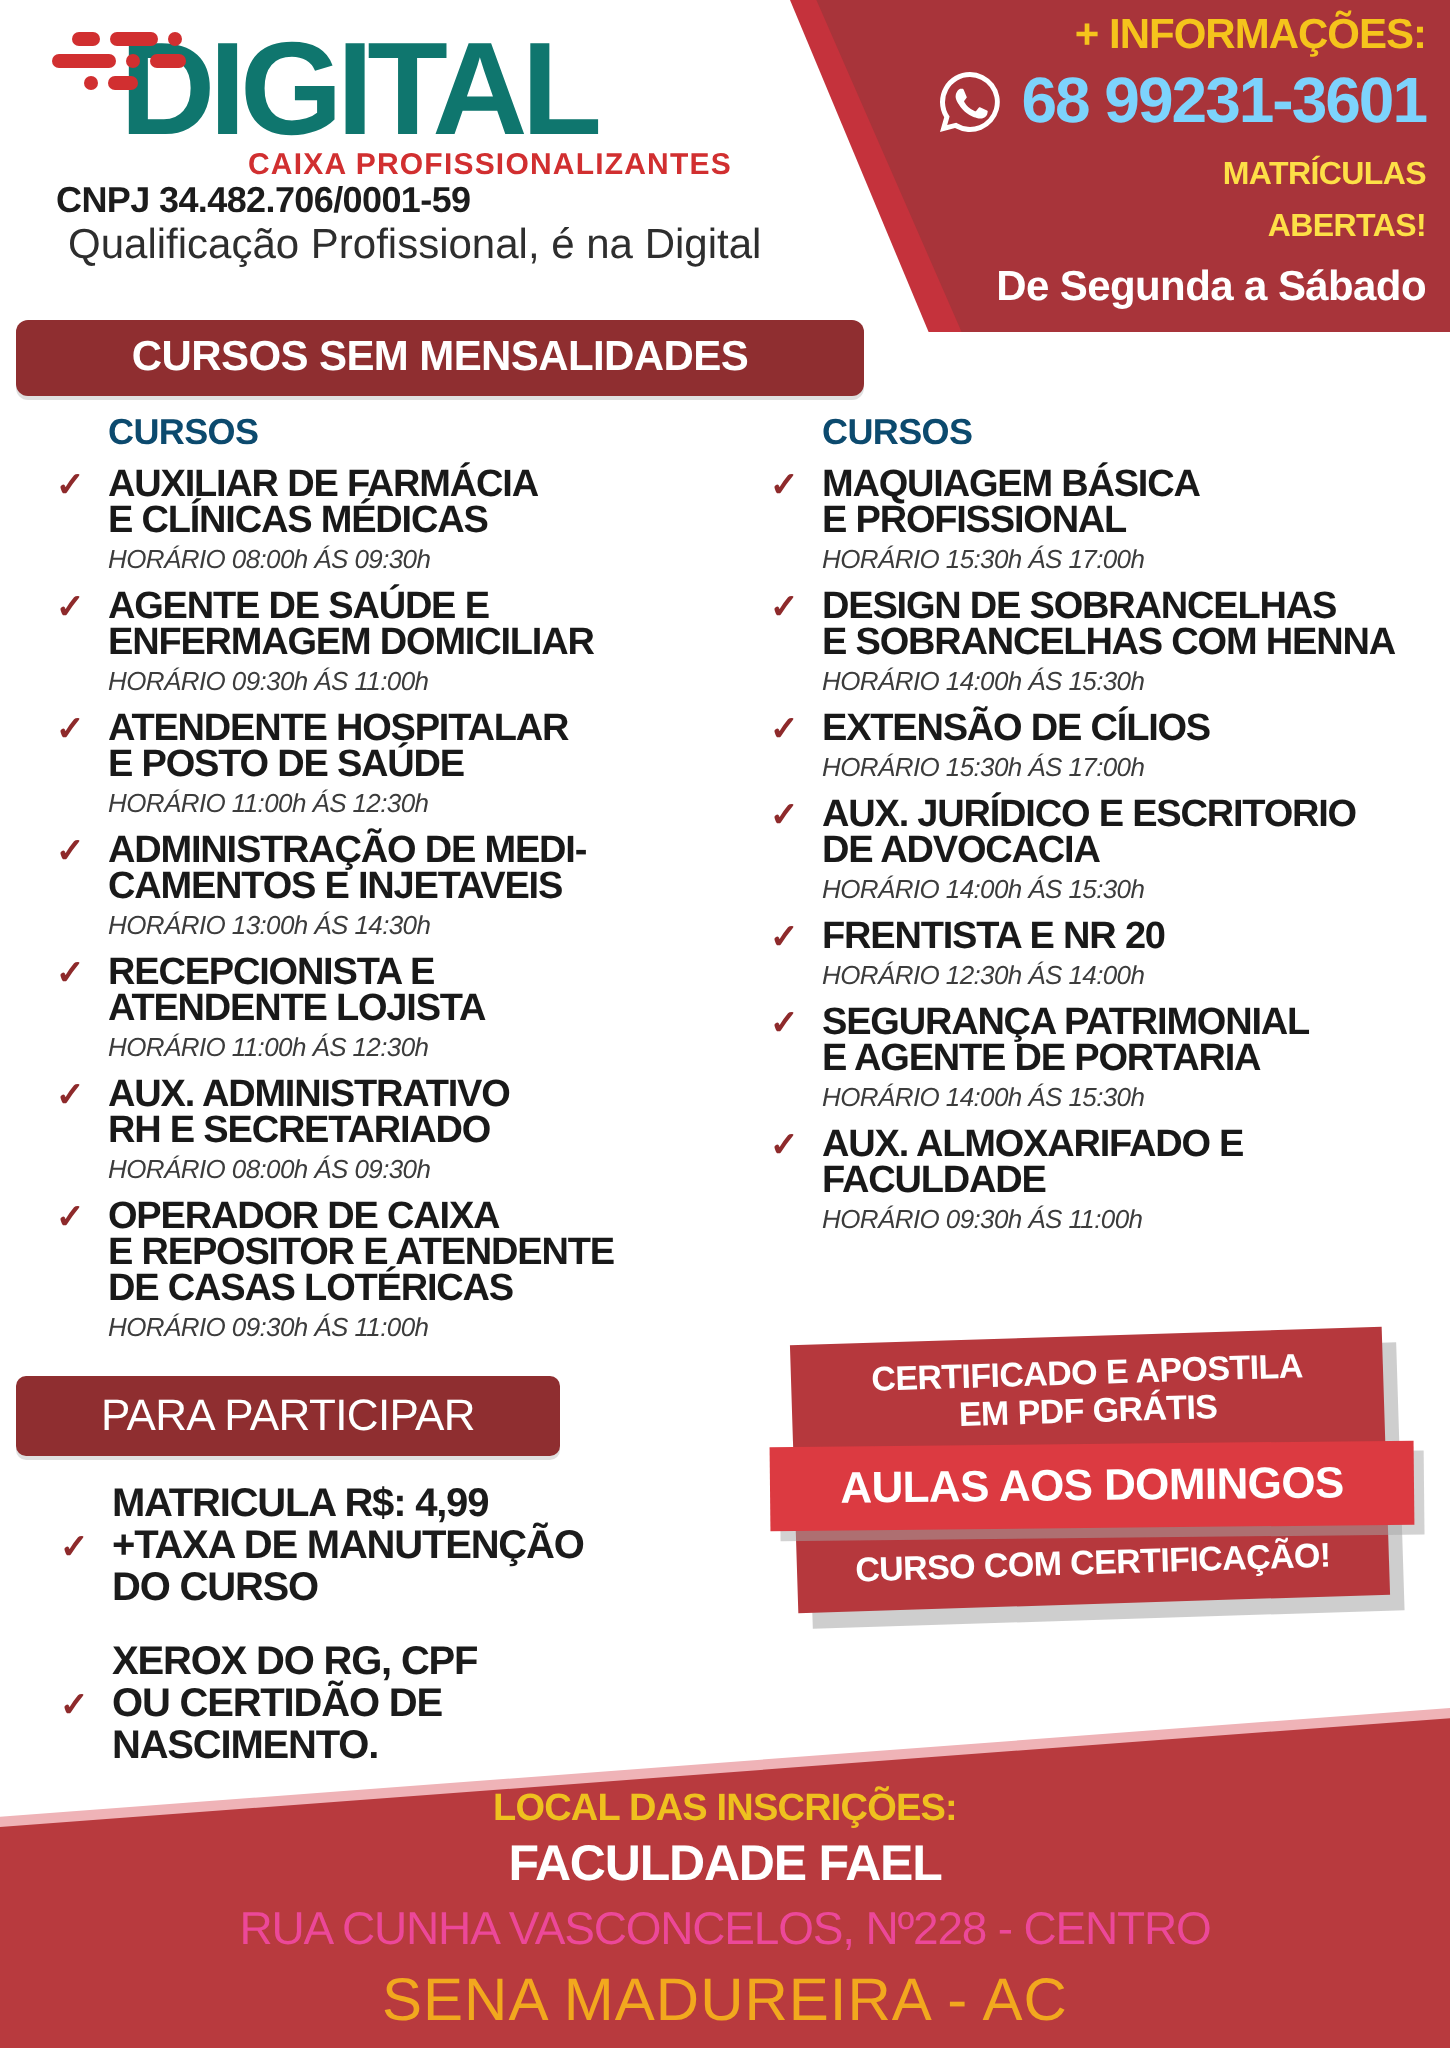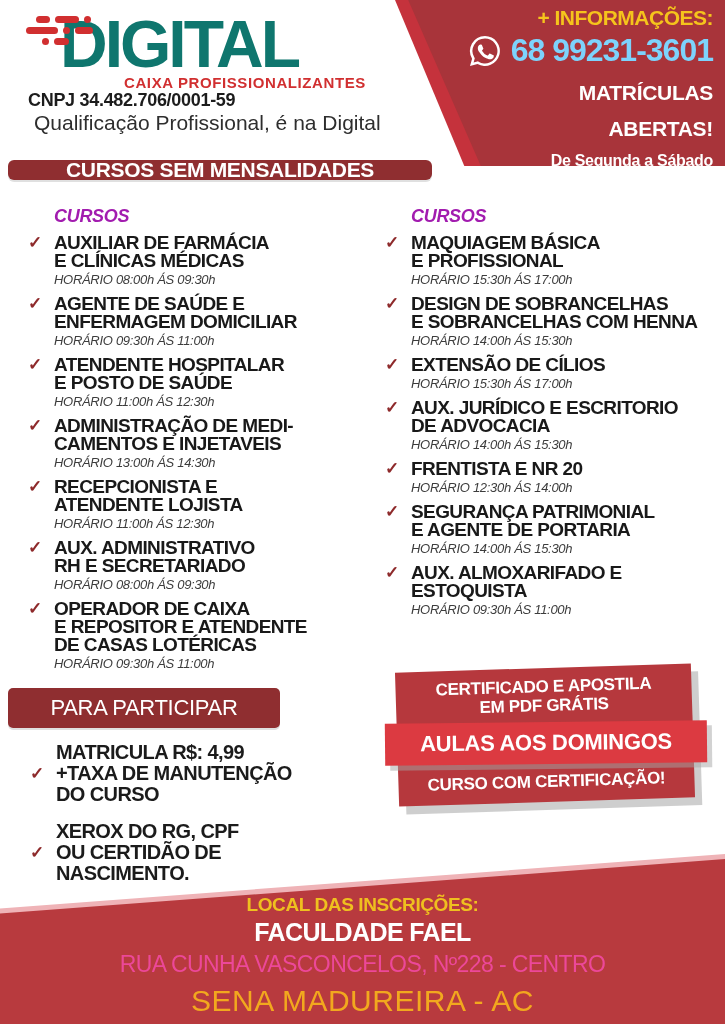--- a/index.html
+++ b/index.html
@@ -21,34 +21,34 @@
   
   .info-banner { position:absolute; top:0; right:0; width:330px; height:166px; }
   .info-stripe { position:absolute; inset:0; background:#c5323c;
                  clip-path:polygon(0% 0%, 100% 0%, 100% 100%, 21% 100%); }
   .info-main { position:absolute; inset:0; background:#a8343a;
                clip-path:polygon(4% 0%, 100% 0%, 100% 100%, 26% 100%);
                text-align:right; padding:6px 12px 0 0; }
   .info-label { font-size:21px; font-weight:bold; color:#f5c41c; letter-spacing:-0.5px; }
   .phone-row { display:flex; justify-content:flex-end; align-items:center; gap:8px; margin-top:2px; }
   .phone-number { font-size:32px; font-weight:bold; color:#7dd3fc; letter-spacing:-1px; }
-  .enroll { font-size:21px; font-weight:bold; color:#ffffff; line-height:36px; margin-top:6px; letter-spacing:-0.3px; }
-  .schedule { font-size:16px; font-weight:bold; color:#ffffff; margin-top:5px; letter-spacing:-0.3px; }
-
-  
-  .main-banner { position:absolute; top:160px; left:8px; width:424px; height:20px;
+  .enroll { font-size:16px; font-weight:bold; color:#fde047; line-height:26px; margin-top:6px; letter-spacing:-0.3px; }
+  .schedule { font-size:21px; font-weight:bold; color:#ffffff; margin-top:5px; letter-spacing:-0.3px; }
+
+  
+  .main-banner { position:absolute; top:160px; left:8px; width:424px; height:38px;
                  background:#8f2e30; border-radius:6px; display:flex; align-items:center; justify-content:center;
                  box-shadow:0 2px 0 rgba(0,0,0,0.12); }
   .main-banner-title { color:#ffffff; font-size:21px; font-weight:bold; letter-spacing:-0.3px; }
 
   
   .col { position:absolute; top:206px; }
   .col-left { left:28px; width:348px; }
   .col-right { left:385px; width:336px; }
-  .col-header { font-size:18px; font-weight:bold; color:#a21caf; margin:0 0 7px 26px; letter-spacing:-0.3px;font-style:italic; }
+  .col-header { font-size:18px; font-weight:bold; color:#0c4a6e; margin:0 0 7px 26px; letter-spacing:-0.3px; }
   .course-item { display:flex; margin-bottom:8px; }
   .check { width:26px; flex:none; color:#8e2a2b; font-size:17px; font-weight:bold; line-height:18px; }
   .course-body { flex:1; }
   .course-title { font-size:19px; font-weight:bold; color:#191919; line-height:18px;
                   letter-spacing:-0.6px; white-space:pre-line; }
   .course-schedule { font-size:13px; font-style:italic; color:#3c3c3c; margin-top:2px; letter-spacing:-0.3px; }
 
   
   .participate-banner { position:absolute; top:688px; left:8px; width:272px; height:40px;
                         background:#8f2e30; border-radius:5px; display:flex; align-items:center; justify-content:center;
@@ -237,21 +237,21 @@
       <div class="course-body">
         <div class="course-title">SEGURANÇA PATRIMONIAL
 E AGENTE DE PORTARIA</div>
         <div class="course-schedule">HORÁRIO 14:00h ÁS 15:30h</div>
       </div>
     </div>
     <div class="course-item">
       <span class="check">✓</span>
       <div class="course-body">
         <div class="course-title">AUX. ALMOXARIFADO E
-ESTOQUISTA</div>
+FACULDADE</div>
         <div class="course-schedule">HORÁRIO 09:30h ÁS 11:00h</div>
       </div>
     </div>
   </div>
 
   <div class="participate-banner">
     <span class="participate-title">PARA PARTICIPAR</span>
   </div>
   <div class="requirements">
     <div class="req-item">

